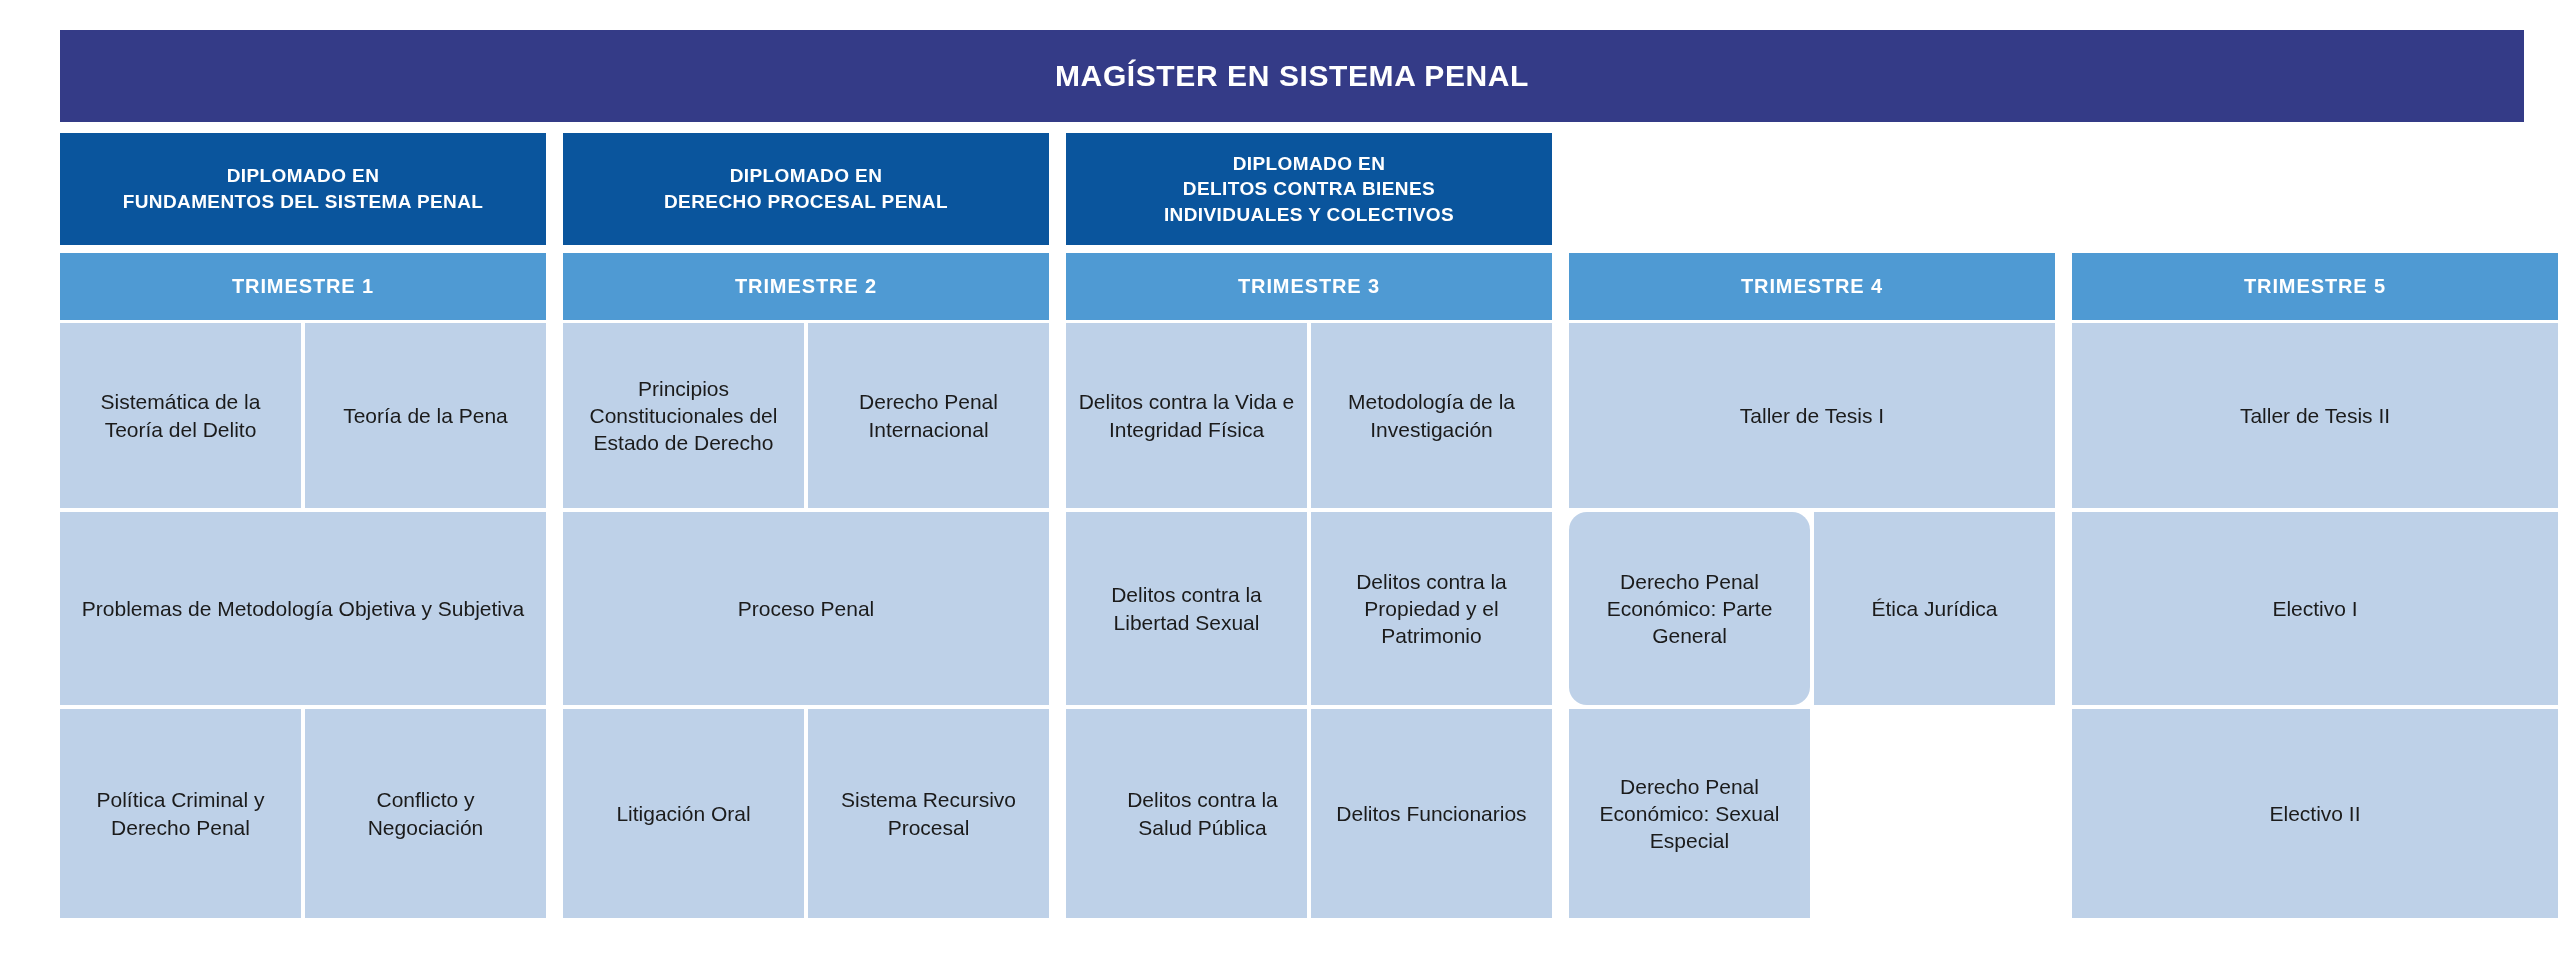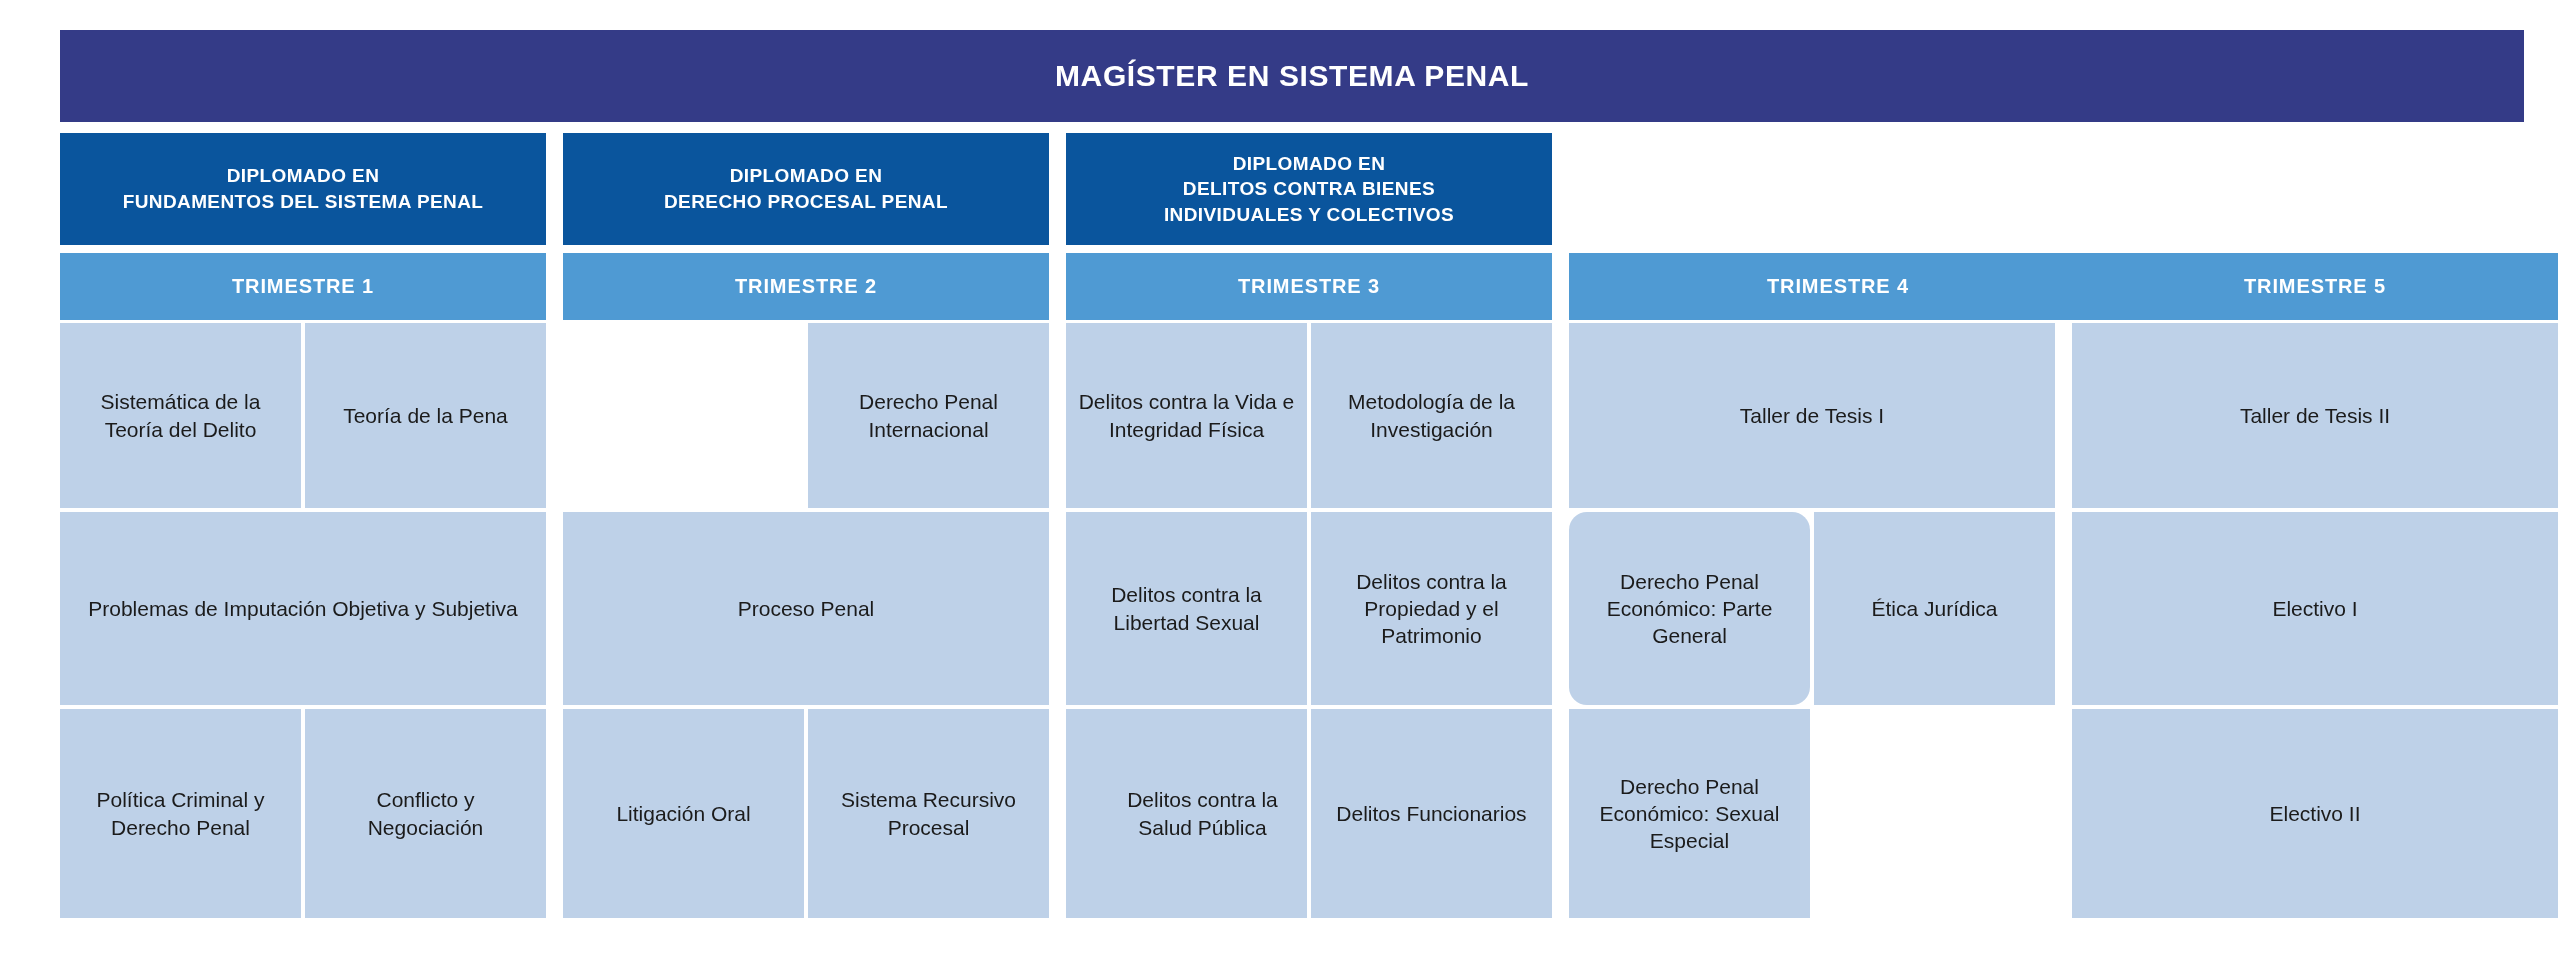--- a/index.html
+++ b/index.html
@@ -79,34 +79,35 @@
       <span class="ln">DELITOS CONTRA BIENES</span>
       <span class="ln">INDIVIDUALES Y COLECTIVOS</span>
     </div>
 
   </div>
 
   <div class="trimester-band">
     <div class="trimester" style="left:48px;width:486px;">TRIMESTRE 1</div>
     <div class="trimester" style="left:551px;width:486px;">TRIMESTRE 2</div>
     <div class="trimester" style="left:1054px;width:486px;">TRIMESTRE 3</div>
-    <div class="trimester" style="left:1557px;width:486px;padding-left:26px;">TRIMESTRE 4</div>
+    <div class="trimester" style="left:1557px;width:486px;">TRIMESTRE 4</div>
     <div class="trimester" style="left:2060px;width:486px;">TRIMESTRE 5</div>
   </div>
 
   <div class="grid">
 
     <div class="course" style="left:48px;top:0;width:241px;height:185px;">Sistemática de la Teoría del Delito</div>
     <div class="course" style="left:293px;top:0;width:241px;height:185px;">Teoría de la Pena</div>
 
-    <div class="course" style="left:48px;top:189px;width:486px;height:193px;">Problemas de Imputación Objetiva y Subjetiva</div>
+    <div class="course" style="left:48px;top:189px;width:486px;height:193px;">Problemas de Metodología Objetiva y Subjetiva</div>
 
     <div class="course" style="left:48px;top:386px;width:241px;height:209px;">Política Criminal y Derecho Penal</div>
     <div class="course" style="left:293px;top:386px;width:241px;height:209px;">Conflicto y Negociación</div>
 
+    <div class="course" style="left:551px;top:0;width:241px;height:185px;">Principios Constitucionales del Estado de Derecho</div>
     <div class="course" style="left:796px;top:0;width:241px;height:185px;text-align:center;">Derecho Penal Internacional</div>
 
     <div class="course" style="left:551px;top:189px;width:486px;height:193px;">Proceso Penal</div>
 
     <div class="course" style="left:551px;top:386px;width:241px;height:209px;">Litigación Oral</div>
     <div class="course" style="left:796px;top:386px;width:241px;height:209px;">Sistema Recursivo Procesal</div>
 
     <div class="course" style="left:1054px;top:0;width:241px;height:185px;">Delitos contra la Vida e Integridad Física</div>
     <div class="course" style="left:1299px;top:0;width:241px;height:185px;">Metodología de la Investigación</div>
 

